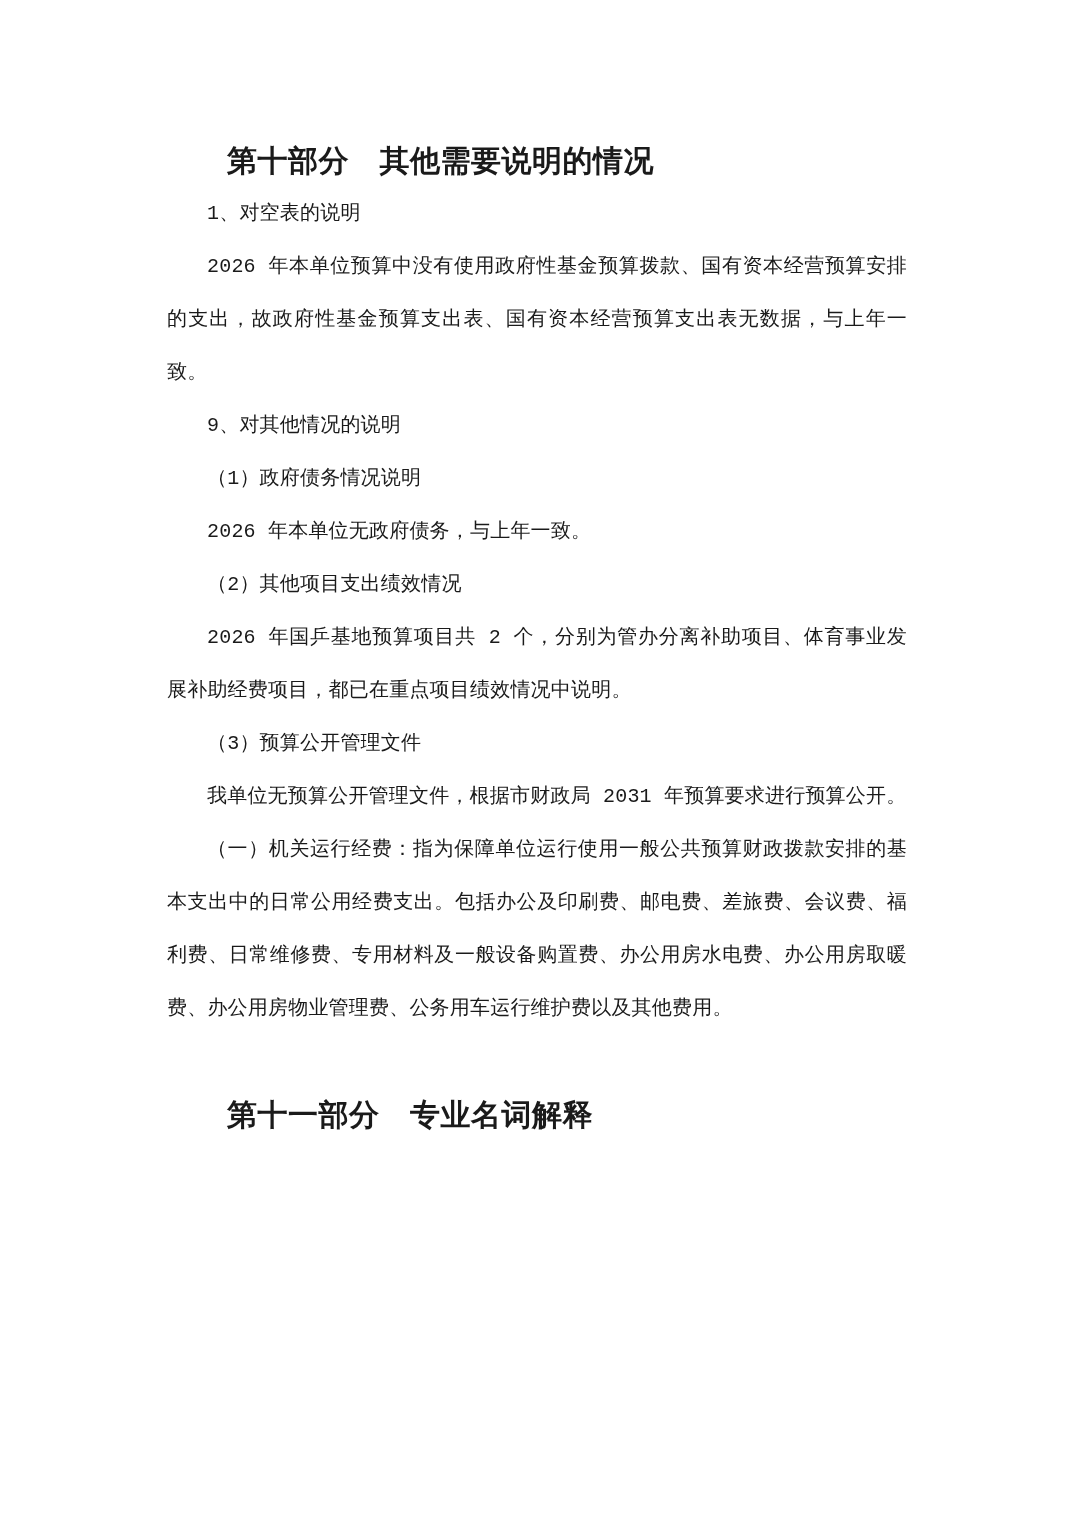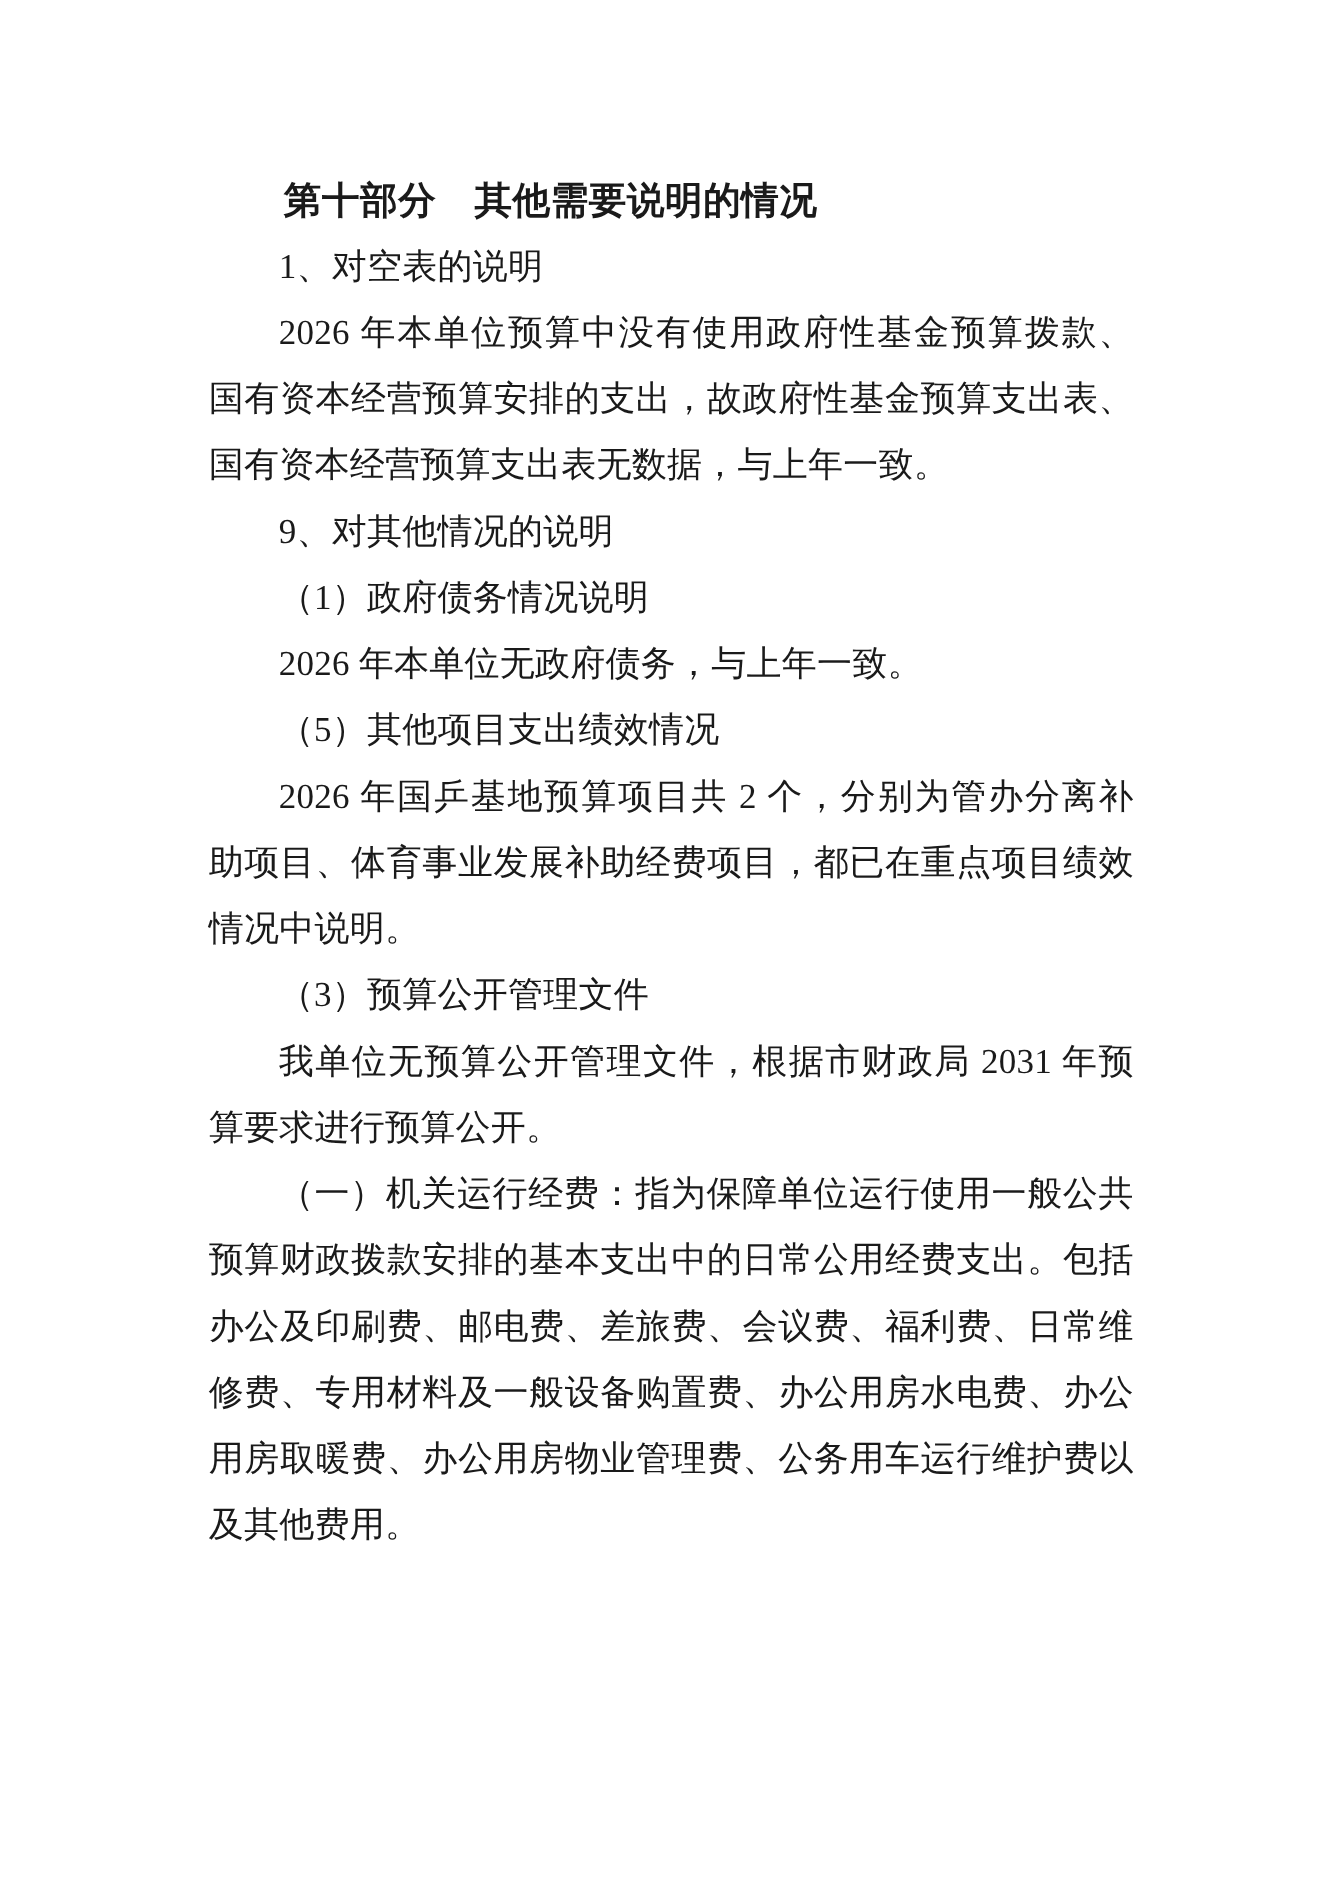--- a/index.html
+++ b/index.html
@@ -17,22 +17,22 @@
     box-sizing: border-box;
   }
   .content {
     position: absolute;
     top: 134px;
     left: 167px;
     width: 740px;
   }
   .para {
     margin: 0;
-    font-family: Liberation Serif, serif;
-    font-size: 28px;
+    font-family: Liberation Mono, monospace;
+    font-size: 20px;
     line-height: 53px;
     text-indent: 2em;
     text-align: justify;
     letter-spacing: 0.2px;
     word-break: normal;
   }
   .para.heading {
     font-family: "Liberation Sans", "DejaVu Sans", sans-serif;
     font-weight: bold;
     font-size: 30px;
@@ -57,21 +57,21 @@
 <body>
 
 <div class="page">
   <div class="content">
     <p class="para heading">第十部分　其他需要说明的情况</p>
     <p class="para">1、对空表的说明</p>
     <p class="para">2026 年本单位预算中没有使用政府性基金预算拨款、国有资本经营预算安排的支出，故政府性基金预算支出表、国有资本经营预算支出表无数据，与上年一致。</p>
     <p class="para">9、对其他情况的说明</p>
     <p class="para">（1）政府债务情况说明</p>
     <p class="para">2026 年本单位无政府债务，与上年一致。</p>
-    <p class="para">（5）其他项目支出绩效情况</p>
+    <p class="para">（2）其他项目支出绩效情况</p>
     <p class="para">2026 年国乒基地预算项目共 2 个，分别为管办分离补助项目、体育事业发展补助经费项目，都已在重点项目绩效情况中说明。</p>
     <p class="para">（3）预算公开管理文件</p>
     <p class="para">我单位无预算公开管理文件，根据市财政局 2031 年预算要求进行预算公开。</p>
     <p class="para">（一）机关运行经费：指为保障单位运行使用一般公共预算财政拨款安排的基本支出中的日常公用经费支出。包括办公及印刷费、邮电费、差旅费、会议费、福利费、日常维修费、专用材料及一般设备购置费、办公用房水电费、办公用房取暖费、办公用房物业管理费、公务用车运行维护费以及其他费用。</p>
     <p class="para heading spaced-before">第十一部分　专业名词解释</p>
   </div>
   <div class="page-footer">13</div>
 </div>
 
 </body></html>

